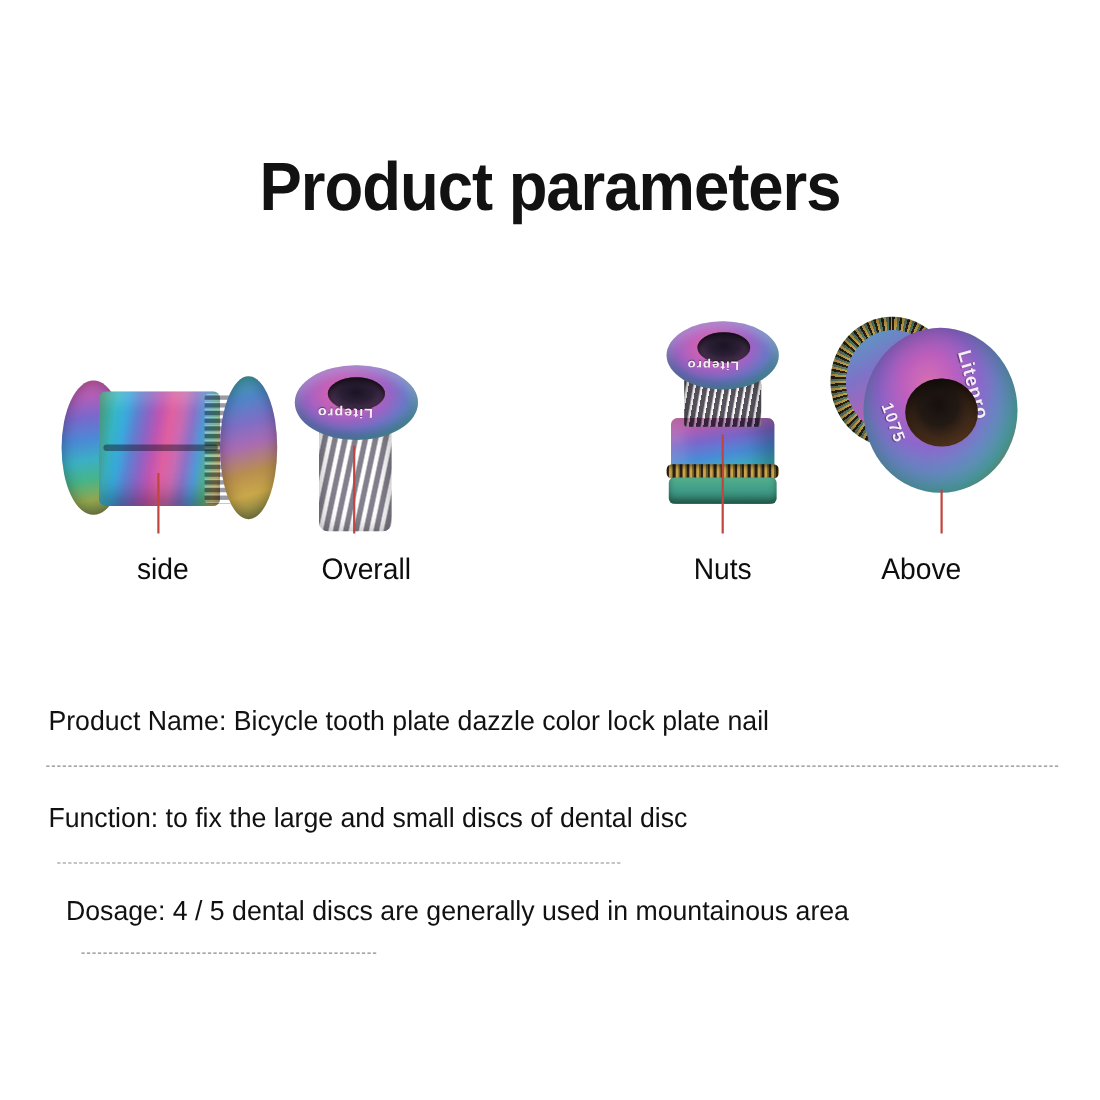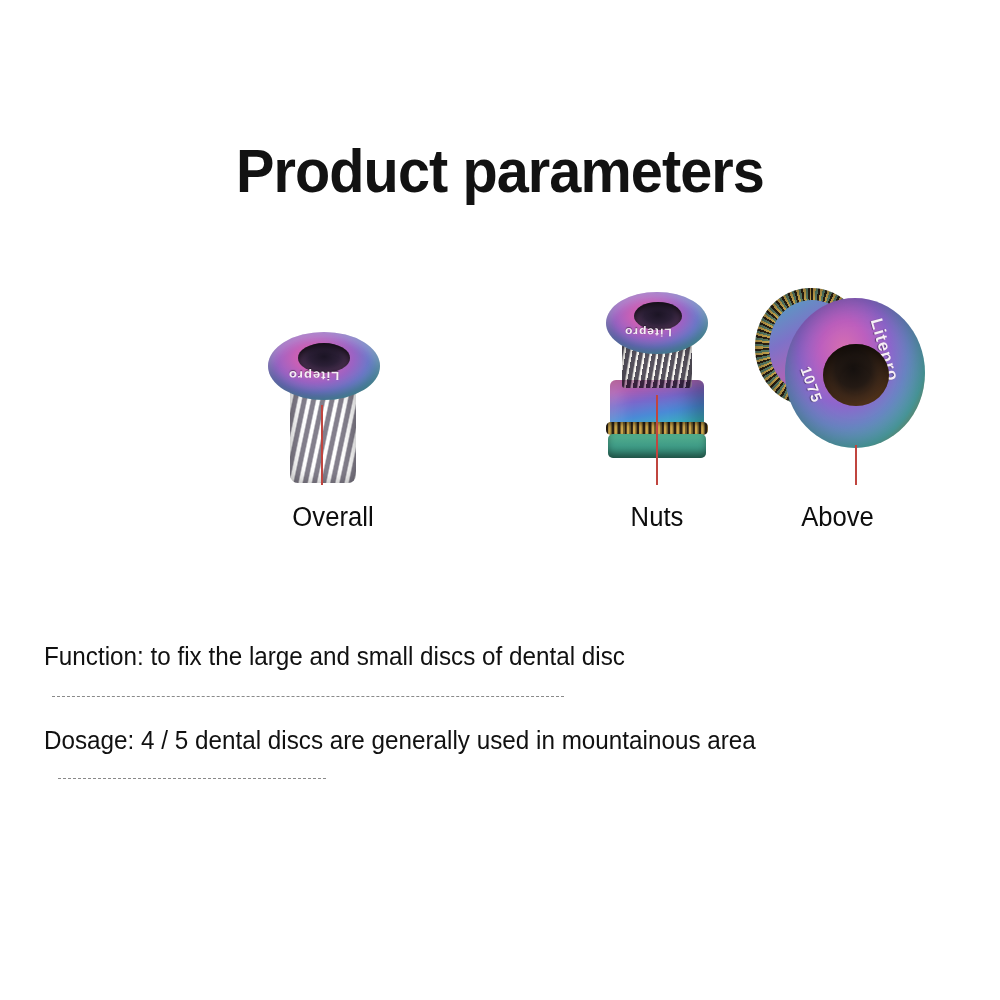--- a/index.html
+++ b/index.html
@@ -212,20 +212,37 @@
     border-top: 1.6px dashed #8a8a8a;
   }
 </style>
 </head>
 <body>
 
 <div class="title">Product parameters</div>
 
 <div class="gallery">
 
+  <div class="item" style="left:48px; width:200px;">
+    <div class="art">
+
+      <div class="s-flange-l irid-v" style="left:8px; top:76px; width:58px; height:122px; border-radius:50%;"></div>
+
+      <div class="s-barrel irid-h" style="left:42px; top:86px; width:110px; height:104px; border-radius:6px;"></div>
+
+      <div class="s-thread" style="left:138px; top:88px; width:26px; height:100px; border-radius:4px; opacity:.85;"></div>
+
+      <div class="s-flange-r irid-v" style="left:152px; top:72px; width:52px; height:130px; border-radius:50%;
+                  background:linear-gradient(165deg,#3fa9a0 0%,#4f86c8 18%,#7e6ec6 34%,#a86bb4 48%,#b98f4e 66%,#caa84a 80%,#6d7a44 100%);"></div>
+
+      <div style="position:absolute; left:46px; top:134px; width:104px; height:6px; background:rgba(20,14,30,.45); border-radius:3px;"></div>
+    </div>
+    <div class="pointer" style="left:95px; top:160px; height:55px;"></div>
+    <div class="caption">side</div>
+  </div>
 
   <div class="item" style="left:258px; width:150px;">
     <div class="art">
 
       <div class="shank irid-v" style="left:32px; top:118px; width:66px; height:95px; border-radius:0 0 8px 8px;"></div>
 
       <div class="head-top irid-head" style="left:10px; top:62px; width:112px; height:68px;">
         <div class="socket" style="left:30px; top:11px; width:52px; height:30px;"></div>
         <span class="engrave" style="left:20px; top:36px; font-size:13px; letter-spacing:1px; transform:rotate(181deg) scaleY(.9);">Litepro</span>
       </div>
@@ -282,25 +299,29 @@
       <div class="above-bore" style="left:78px; top:74px; width:66px; height:62px;"></div>
     </div>
     <div class="pointer" style="left:110px; top:175px; height:40px;"></div>
     <div class="caption">Above</div>
   </div>
 
 </div>
 
 <div class="specs">
 
+  <div class="spec-row" style="height:88px;">
+    <div class="spec-text" style="position:absolute; left:44px; top:22px;">Product Name: Bicycle tooth plate dazzle color lock plate nail</div>
+    <div class="spec-rule" style="position:absolute; left:42px; top:76px; width:920px;"></div>
+  </div>
 
   <div class="spec-row" style="height:88px;">
     <div class="spec-text" style="position:absolute; left:44px; top:22px;">Function: to fix the large and small discs of dental disc</div>
     <div class="spec-rule" style="position:absolute; left:52px; top:76px; width:512px;"></div>
   </div>
 
-  <div class="spec-row" style="height:82px;">
+  <div class="spec-row" style="height:82px;margin-left:16px;">
     <div class="spec-text" style="position:absolute; left:44px; top:18px;">Dosage: 4 / 5 dental discs are generally used in mountainous area</div>
     <div class="spec-rule" style="position:absolute; left:58px; top:70px; width:268px;"></div>
   </div>
 
 
 </div>
 
 </body></html>

